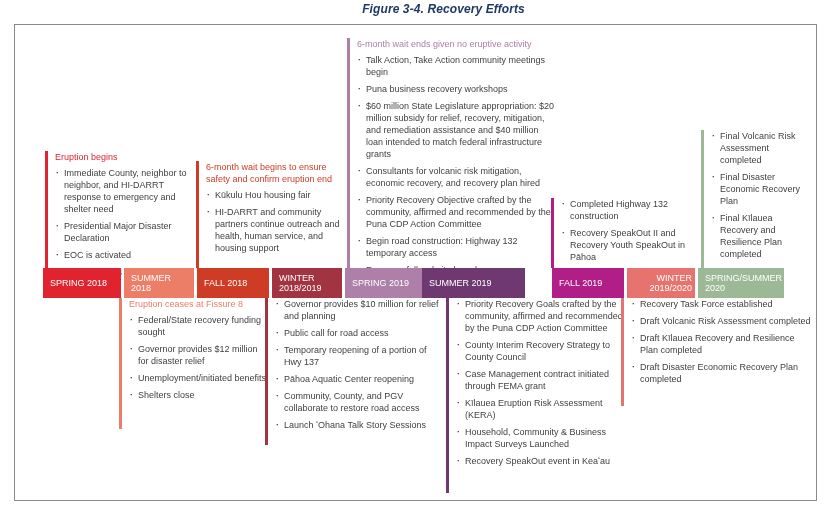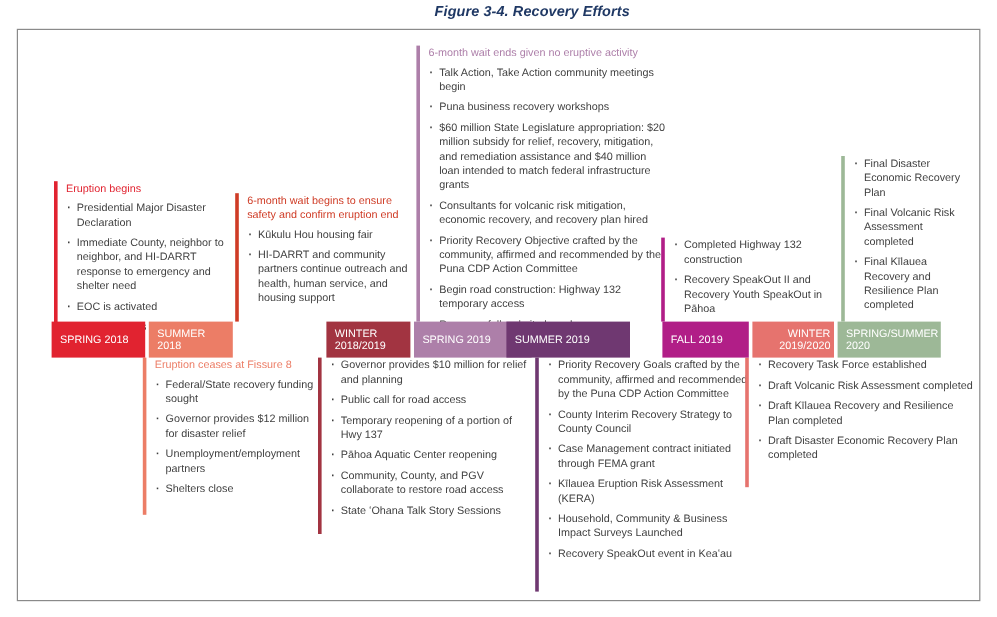--- a/index.html
+++ b/index.html
@@ -82,22 +82,22 @@
 
 <div class="page">
 
   <div class="fig-title" style="color: rgb(31, 56, 100);">Figure 3-4. Recovery Efforts</div>
 
   <div class="frame"></div>
 
   <div class="event-block blk-a0" style="border-left-color: rgb(225, 35, 48);">
     <div class="event-header" style="color: rgb(225, 35, 48);">Eruption begins</div>
     <ul class="bullets">
+      <li>Immediate County, neighbor to neighbor, and HI-DARRT response to emergency and shelter need</li>
       <li>Presidential Major Disaster Declaration</li>
-      <li>Immediate County, neighbor to neighbor, and HI-DARRT response to emergency and shelter need</li>
       <li>EOC is activated</li>
       <li>Mayor assigns recovery team</li>
     </ul>
   </div>
 
   <div class="event-block blk-a1" style="border-left-color: rgb(207, 60, 38);">
     <div class="event-header" style="color: rgb(207, 60, 38);">6-month wait begins to ensure safety and confirm eruption end</div>
     <ul class="bullets">
       <li>Kūkulu Hou housing fair</li>
       <li>HI-DARRT and community partners continue outreach and health, human service, and housing support</li>
@@ -119,44 +119,44 @@
 
   <div class="event-block blk-a3" style="border-left-color: rgb(177, 30, 135);">
     <ul class="bullets">
       <li>Completed Highway 132 construction</li>
       <li>Recovery SpeakOut II and Recovery Youth SpeakOut in Pāhoa</li>
     </ul>
   </div>
 
   <div class="event-block blk-a4" style="border-left-color: rgb(157, 184, 151);">
     <ul class="bullets">
+      <li>Final Volcanic Risk Assessment completed</li>
       <li>Final Disaster Economic Recovery Plan</li>
-      <li>Final Volcanic Risk Assessment completed</li>
       <li>Final Kīlauea Recovery and Resilience Plan completed</li>
     </ul>
   </div>
 
   <div class="event-block blk-b0" style="border-left-color: rgb(236, 125, 102);">
     <div class="event-header" style="color: rgb(236, 125, 102);">Eruption ceases at Fissure 8</div>
     <ul class="bullets">
       <li>Federal/State recovery funding sought</li>
       <li>Governor provides $12 million for disaster relief</li>
-      <li>Unemployment/employment partners</li>
+      <li>Unemployment/initiated benefits</li>
       <li>Shelters close</li>
     </ul>
   </div>
 
   <div class="event-block blk-b1" style="border-left-color: rgb(162, 52, 65);">
     <ul class="bullets">
       <li>Governor provides $10 million for relief and planning</li>
       <li>Public call for road access</li>
       <li>Temporary reopening of a portion of Hwy 137</li>
       <li>Pāhoa Aquatic Center reopening</li>
       <li>Community, County, and PGV collaborate to restore road access</li>
-      <li>State ʻOhana Talk Story Sessions</li>
+      <li>Launch ʻOhana Talk Story Sessions</li>
     </ul>
   </div>
 
   <div class="event-block blk-b2" style="border-left-color: rgb(111, 56, 113);">
     <ul class="bullets">
       <li>Priority Recovery Goals crafted by the community, affirmed and recommended by the Puna CDP Action Committee</li>
       <li>County Interim Recovery Strategy to County Council</li>
       <li>Case Management contract initiated through FEMA grant</li>
       <li>Kīlauea Eruption Risk Assessment (KERA)</li>
       <li>Household, Community &amp; Business Impact Surveys Launched</li>
@@ -172,20 +172,23 @@
       <li>Draft Disaster Economic Recovery Plan completed</li>
     </ul>
   </div>
 
   <div class="seg seg0" style="background-color: rgb(225, 35, 48);">
     <span class="seg-label">SPRING 2018</span>
   </div>
   <div class="seg seg1" style="background-color: rgb(236, 125, 102);">
     <span class="seg-label">SUMMER 2018</span>
   </div>
+  <div class="seg seg2" style="background-color: rgb(207, 60, 38);">
+    <span class="seg-label">FALL 2018</span>
+  </div>
   <div class="seg seg3" style="background-color: rgb(162, 52, 65);">
     <span class="seg-label">WINTER 2018/2019</span>
   </div>
   <div class="seg seg4" style="background-color: rgb(173, 127, 169);">
     <span class="seg-label">SPRING 2019</span>
   </div>
   <div class="seg seg5" style="background-color: rgb(111, 56, 113);">
     <span class="seg-label">SUMMER 2019</span>
   </div>
   <div class="seg seg6" style="background-color: rgb(177, 30, 135);">

